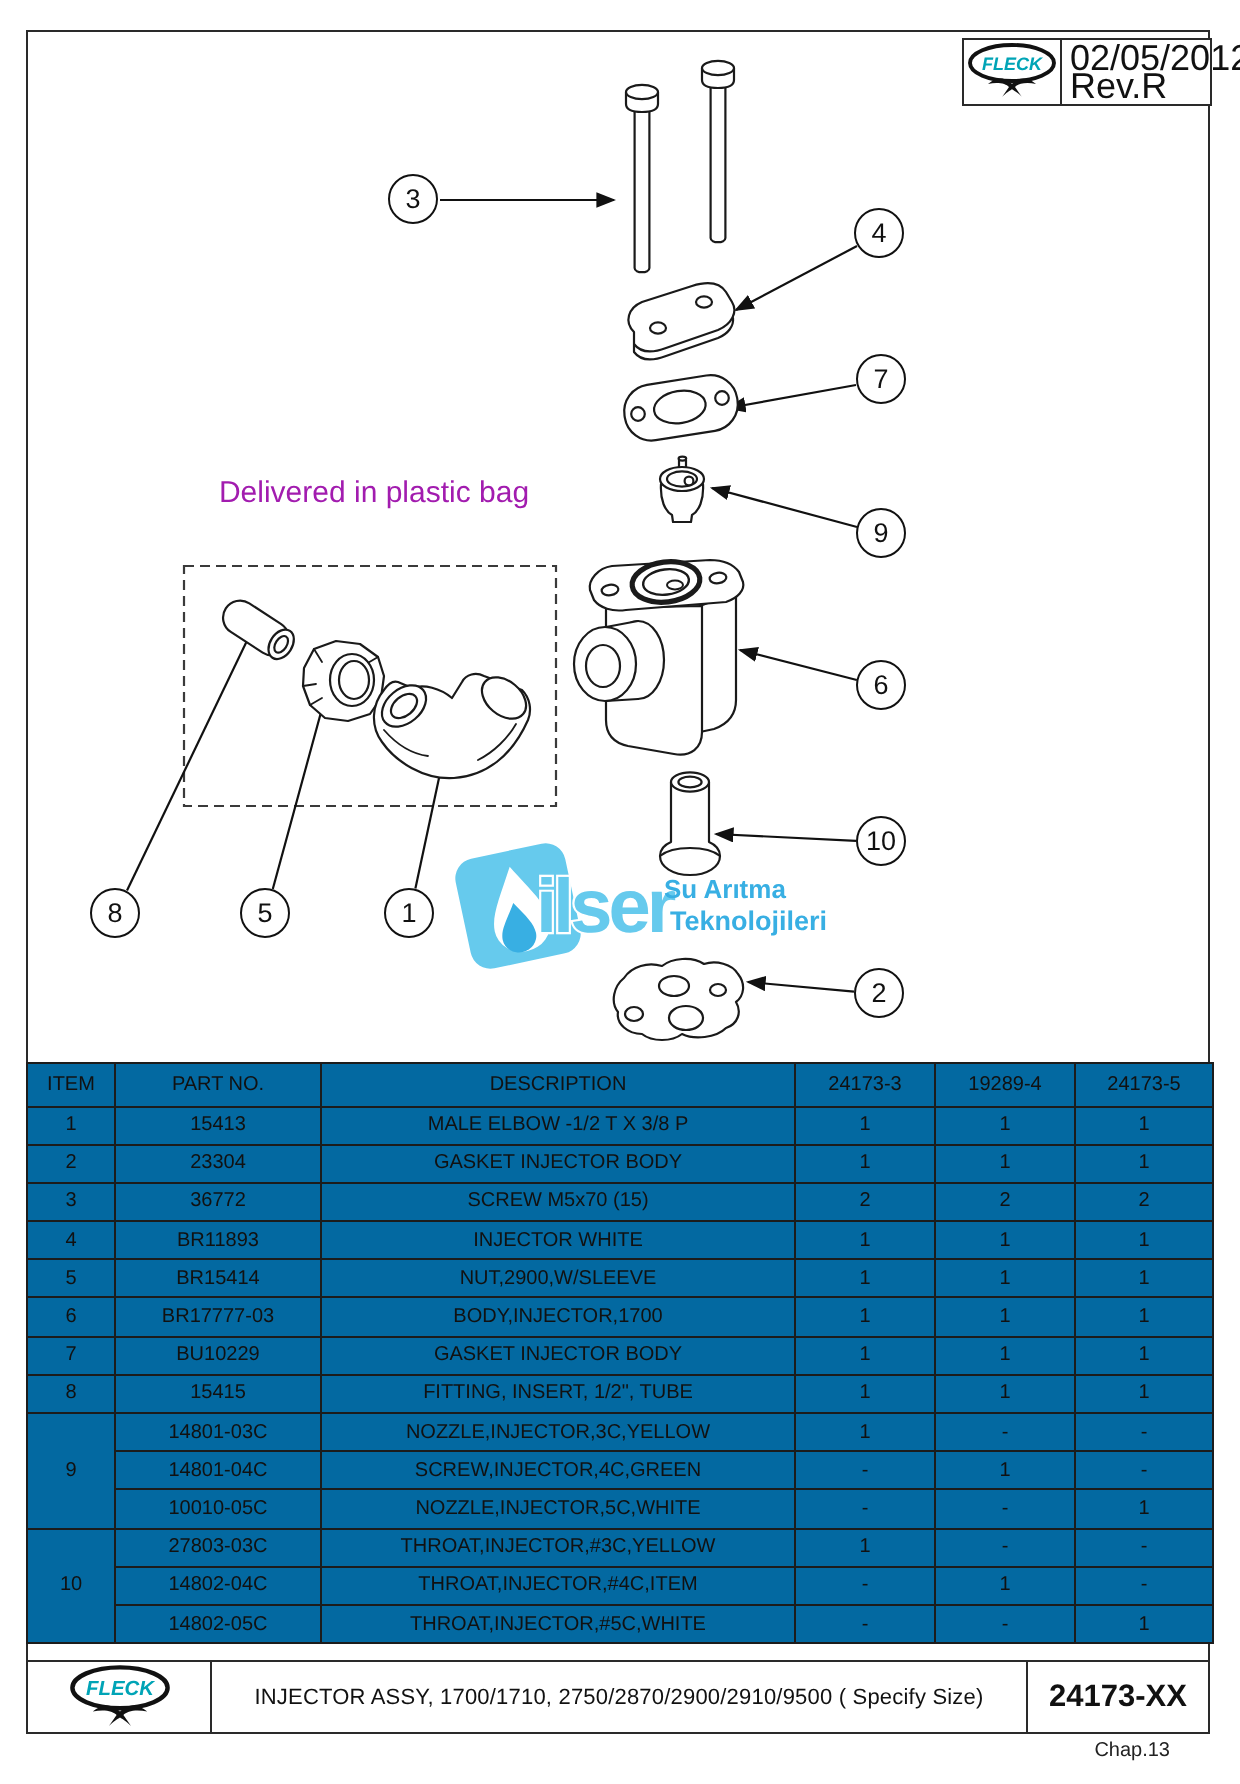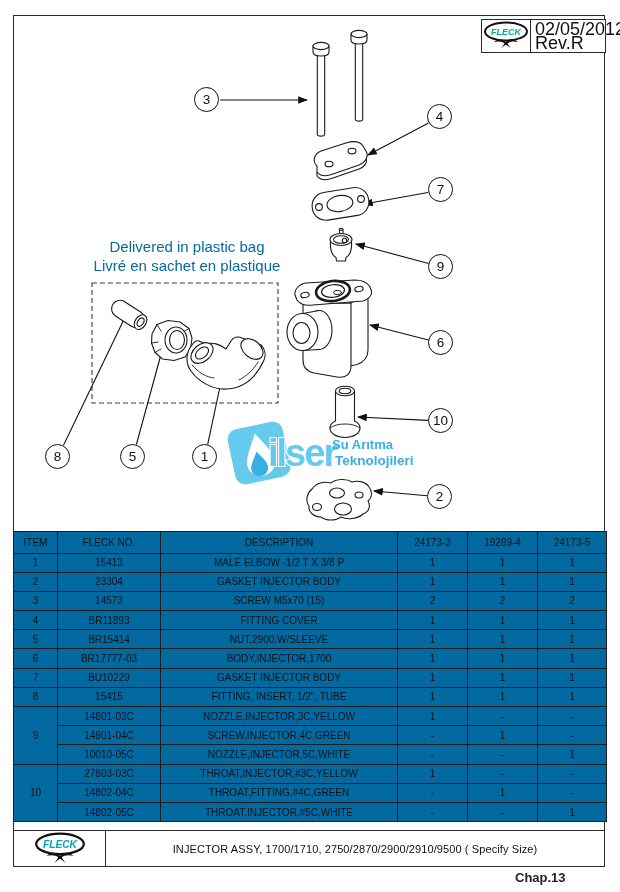--- a/index.html
+++ b/index.html
@@ -15,21 +15,21 @@
   .rev-box{
     position:absolute;left:481px;top:19px;width:125px;height:34px;
     border:1.4px solid #2a2a2a;box-sizing:border-box;display:flex;background:#fff;z-index:5;
   }
   .rev-box .logo-cell{width:56px;border-right:1.4px solid #2a2a2a;box-sizing:border-box;
     display:flex;align-items:center;justify-content:center;}
   .rev-box .date-cell{flex:1;padding:2px 0 0 4px;font-size:18px;line-height:14px;}
   
   .bag-note{
     position:absolute;left:52px;top:237px;width:270px;text-align:center;
-    font-size:15px;line-height:19px;color:#0369a1;z-index:4;
+    font-size:15px;line-height:19px;color:#a21caf;z-index:4;
   }
   
   .callout{
     position:absolute;width:25px;height:25px;border:1.4px solid #111;border-radius:50%;
     background:#fff;display:flex;align-items:center;justify-content:center;
     font-size:13.5px;color:#111;z-index:6;box-sizing:border-box;
   }
   svg.diagram{position:absolute;left:0;top:0;z-index:3;}
   
   table.parts{
@@ -47,21 +47,21 @@
   .footer-box{
     position:absolute;left:13px;top:830px;width:592px;height:37px;
     border:1.5px solid #2a2a2a;box-sizing:border-box;display:flex;background:#fff;z-index:5;
   }
   .footer-box .logo-cell{width:92px;border-right:1.4px solid #2a2a2a;box-sizing:border-box;
     display:flex;align-items:center;justify-content:center;}
   .footer-box .title-cell{flex:1;display:flex;align-items:center;justify-content:center;
     font-size:11px;letter-spacing:.1px;}
   .footer-box .num-cell{width:91px;border-left:1.4px solid #2a2a2a;box-sizing:border-box;
     display:flex;align-items:center;justify-content:center;font-size:15.5px;font-weight:bold;}
-  .chap{position:absolute;left:515px;top:870px;width:70px;text-align:left;font-size:13px;color:#222;font-weight:bold;}
+  .chap{position:absolute;left:515px;top:870px;width:70px;text-align:right;font-size:10px;color:#222;}
   .fleck-text{fill:#00a4b6;font-weight:bold;font-style:italic;font-family:"Liberation Sans",sans-serif;}
 </style>
 </head>
 <body>
 
 <div class="page-border"></div>
 
 <svg class="diagram" width="620" height="530" viewBox="0 0 620 530">
   <defs>
     <marker id="arr" markerWidth="9" markerHeight="7" refX="8" refY="3.5" orient="auto">
@@ -197,21 +197,20 @@
     </svg>
   </div>
   <div class="date-cell">
     <div>02/05/2012</div>
     <div>Rev.R</div>
   </div>
 </div>
 
 <div class="bag-note">
   <div>Delivered in plastic bag</div>
-  <div>Livré en sachet en plastique</div>
 </div>
 
 <div class="callout" style="left:194px;top:87px">3</div>
 <div class="callout" style="left:427px;top:104px">4</div>
 <div class="callout" style="left:428px;top:177px">7</div>
 <div class="callout" style="left:428px;top:254px">9</div>
 <div class="callout" style="left:428px;top:330px">6</div>
 <div class="callout" style="left:428px;top:408px">10</div>
 <div class="callout" style="left:427px;top:484px">2</div>
 <div class="callout" style="left:45px;top:444px">8</div>
@@ -223,21 +222,21 @@
     <col style="width:44px">
       <col style="width:103px">
       <col style="width:237px">
     <col style="width:70px">
       <col style="width:70px">
       <col style="width:69px">
   </colgroup>
   <tbody>
       <tr>
     <th>ITEM</th>
-    <th>FLECK NO.</th>
+    <th>PART NO.</th>
     <th>DESCRIPTION</th>
     <th>24173-3</th>
     <th>19289-4</th>
     <th>24173-5</th>
   </tr>
   <tr>
     <td>1</td>
     <td>15413</td>
     <td>MALE ELBOW -1/2 T X 3/8 P</td>
     <td>1</td>
@@ -247,30 +246,30 @@
   <tr>
     <td>2</td>
     <td>23304</td>
     <td>GASKET INJECTOR BODY</td>
     <td>1</td>
     <td>1</td>
     <td>1</td>
   </tr>
   <tr>
     <td>3</td>
-    <td>14573</td>
+    <td>36772</td>
     <td>SCREW M5x70 (15)</td>
     <td>2</td>
     <td>2</td>
     <td>2</td>
   </tr>
   <tr>
     <td>4</td>
     <td>BR11893</td>
-    <td>FITTING COVER</td>
+    <td>INJECTOR WHITE</td>
     <td>1</td>
     <td>1</td>
     <td>1</td>
   </tr>
   <tr>
     <td>5</td>
     <td>BR15414</td>
     <td>NUT,2900,W/SLEEVE</td>
     <td>1</td>
     <td>1</td>
@@ -325,21 +324,21 @@
   <tr>
     <td rowspan="3">10</td>
     <td>27803-03C</td>
     <td>THROAT,INJECTOR,#3C,YELLOW</td>
     <td>1</td>
     <td>-</td>
     <td>-</td>
   </tr>
   <tr>
     <td>14802-04C</td>
-    <td>THROAT,FITTING,#4C,GREEN</td>
+    <td>THROAT,INJECTOR,#4C,ITEM</td>
     <td>-</td>
     <td>1</td>
     <td>-</td>
   </tr>
   <tr>
     <td>14802-05C</td>
     <td>THROAT,INJECTOR,#5C,WHITE</td>
     <td>-</td>
     <td>-</td>
     <td>1</td>
@@ -349,14 +348,15 @@
 
 <div class="footer-box">
   <div class="logo-cell">
     <svg width="68" height="34" viewBox="0 0 64 40">
       <ellipse cx="32" cy="14" rx="28" ry="12" fill="#fff" stroke="#111" stroke-width="2.6"></ellipse>
       <text x="32" y="18.5" font-size="12" text-anchor="middle" class="fleck-text">FLECK</text>
       <path d="M16,28 C23,22 29,24.5 32,28 C35,24.5 41,22 48,28 C42,26.5 36,27.5 34,30 L38.5,36.5 C35.5,33.5 33.5,32.5 32,31.5 C30.5,32.5 28.5,33.5 25.5,36.5 L30,30 C28,27.5 22,26.5 16,28 Z" fill="#111" stroke="none"></path>
     </svg>
   </div>
   <div class="title-cell">INJECTOR ASSY, 1700/1710, 2750/2870/2900/2910/9500 ( Specify Size)</div>
+  <div class="num-cell">24173-XX</div>
 </div>
 <div class="chap">Chap.13</div>
 
 </body></html>

